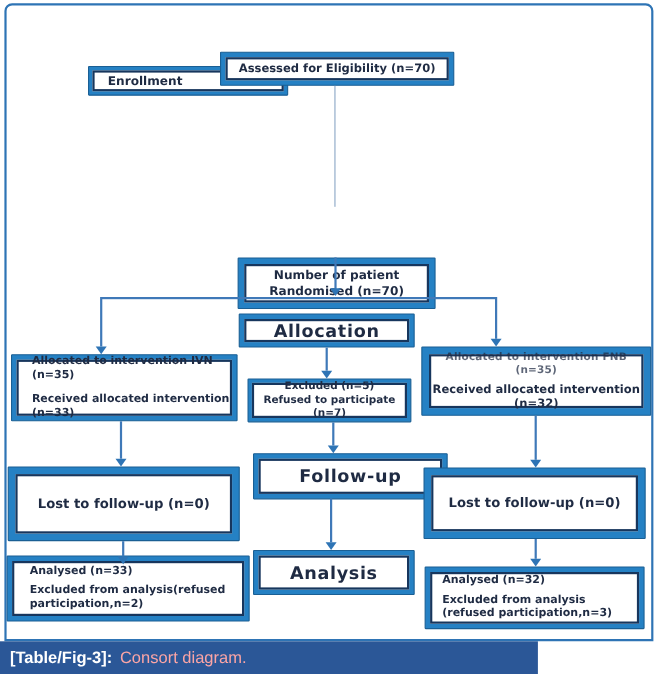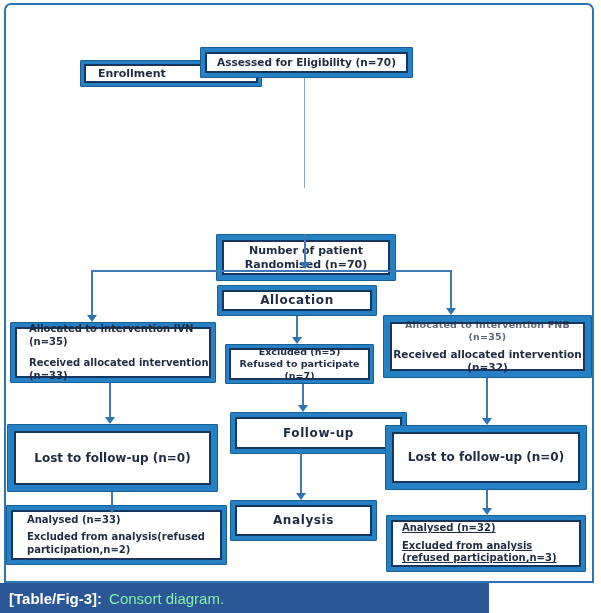--- a/index.html
+++ b/index.html
@@ -22,21 +22,21 @@
     display:flex;flex-direction:column;justify-content:center;
     color:#1f2b43;font-weight:bold;line-height:1.25;
   }
   .center .inner{align-items:center;text-align:center;}
   .leftpad .inner{padding-left:12px;}
   .fs11{font-size:11px;margin-top:47px;}
   .fs105{font-size:10.5px;}
   .fs10{font-size:10px;}
   .fs95{font-size:9.5px;}
   .fs12{font-size:12px;}
-  .stage-label .inner{letter-spacing:.6px;font-size:12px;}
+  .stage-label .inner{letter-spacing:.6px;font-size:16px;}
   .gap{margin-top:9px;}
   .gap-sm{margin-top:5px;}
   .faded{opacity:.72;font-size:9.5px;letter-spacing:.2px;}
   .wrapline{padding-right:6px;}
   
   .vline{position:absolute;width:2px;background:#3f79b8;}
   .vline.pale{background:#8aa6c6;width:1px;}
   .hline{position:absolute;height:2px;background:#3f79b8;}
   .arrow{
     position:absolute;width:0;height:0;
@@ -45,21 +45,21 @@
   }
   
   .caption{
     position:absolute;left:0;top:583px;width:489px;height:30px;
     background:#2b5797;color:#ffffff;display:flex;align-items:center;
     font-size:15px;padding-left:9px;box-sizing:border-box;
     font-family:"Liberation Sans","DejaVu Sans",sans-serif;
     text-align:right;
   }
   .caption .tag{font-weight:bold;}
-  .caption .txt{margin-left:7px;font-weight:normal;color:#86efac;}
+  .caption .txt{margin-left:7px;font-weight:normal;color:#fca5a5;}
 </style>
 </head>
 <body>
 
 <div id="stage">
 
   <div class="frame"></div>
 
   <div class="node fs11 leftpad" style="left:80px;top:13px;width:182px;height:27px;padding:3px;">
     <div class="inner">
@@ -132,21 +132,21 @@
   </div>
 
   <div class="node fs10" style="left:6px;top:505px;width:221px;height:60px;">
     <div class="inner" style="padding-left:14px;">
       <span>Analysed (n=33)</span>
       <span class="gap-sm wrapline">Excluded from analysis(refused participation,n=2)</span>
     </div>
   </div>
 
   <div class="node fs10" style="left:386px;top:515px;width:200px;height:57px;">
-    <div class="inner" style="padding-left:9px;text-decoration:underline;">
+    <div class="inner" style="padding-left:9px;">
       <span>Analysed (n=32)</span>
       <span class="gap-sm wrapline">Excluded from analysis (refused participation,n=3)</span>
     </div>
   </div>
 
   <div class="vline pale" style="left:304px;top:78px;height:110px;"></div>
 
   <div class="vline" style="left:304px;top:234px;height:29px;"></div>
   <div class="arrow" style="left:300px;top:262px;"></div>
 

